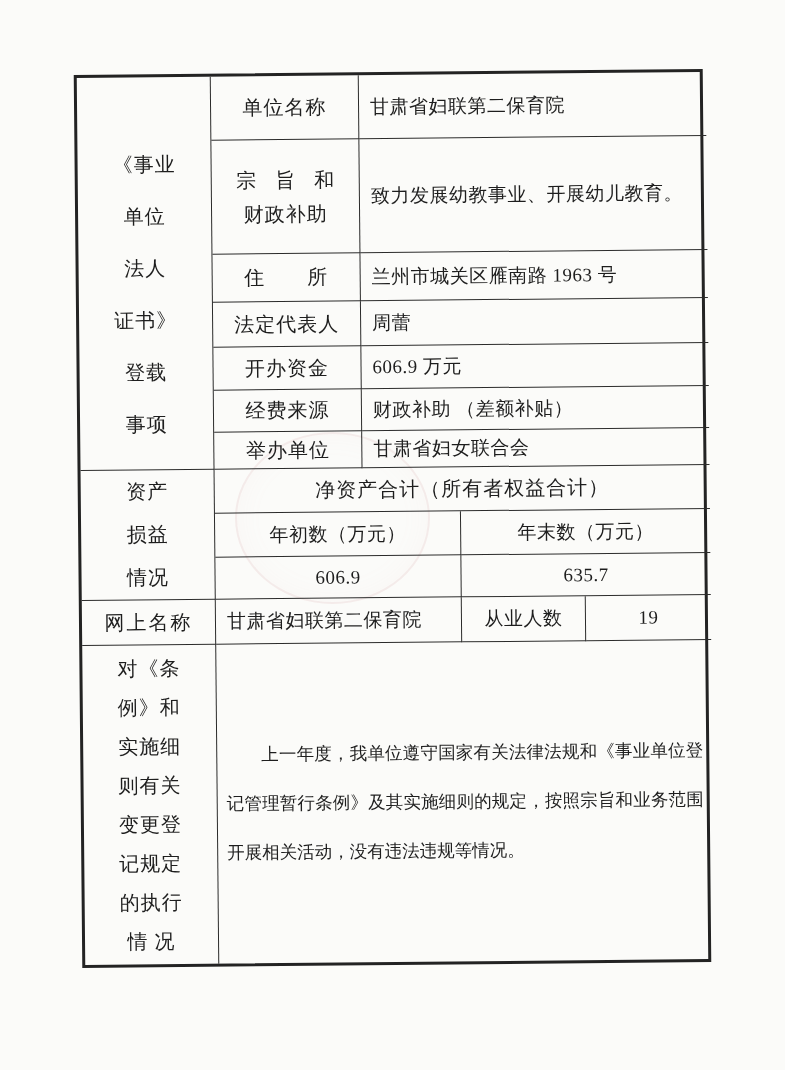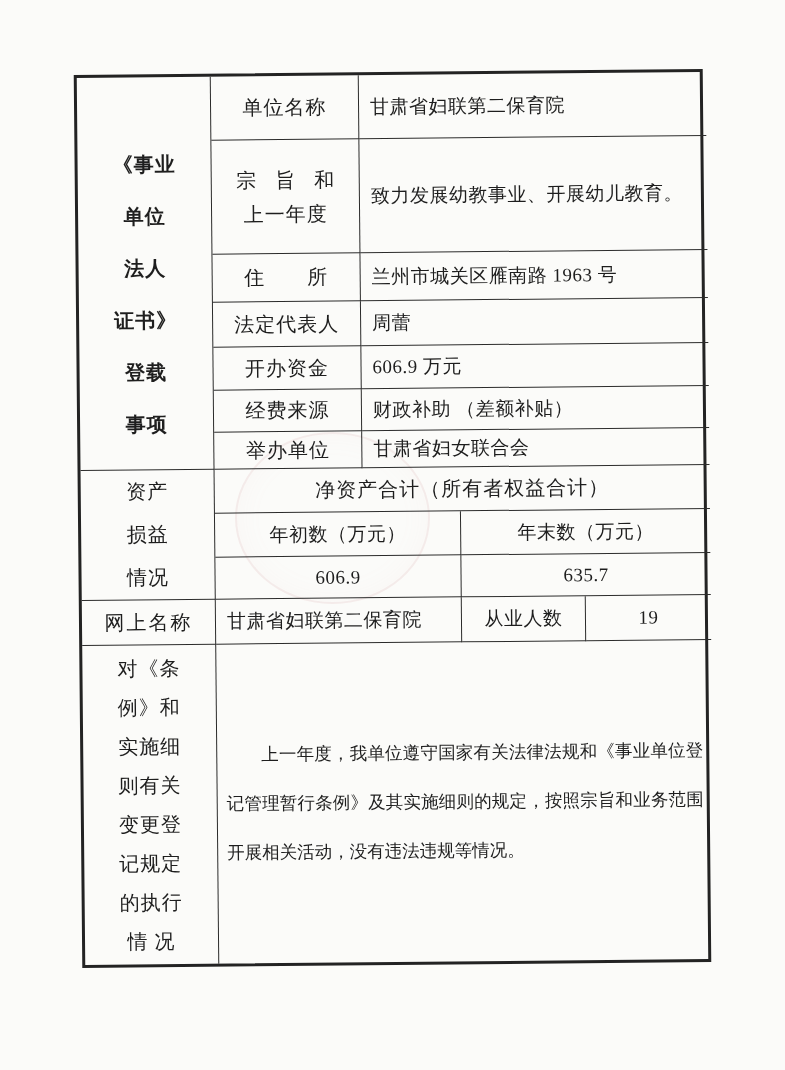--- a/index.html
+++ b/index.html
@@ -75,21 +75,21 @@
   }
   .vtitle{
     flex-direction:column;
     justify-content:center;
     text-align:center;
     font-size:20px;
     font-weight:500;
   }
   .vtitle span{display:block;}
   .cert-title{padding-top:42px;}
-  .cert-title span{line-height:52px;letter-spacing:1px;font-weight:bold;}
+  .cert-title span{line-height:52px;letter-spacing:1px;}
   .assets-title span{line-height:43px;letter-spacing:1px;}
   .compliance-title span{line-height:39px;letter-spacing:1px;}
   .two-line{flex-direction:column;justify-content:center;}
   .two-line span{display:block;line-height:34px;}
   .sp-wide{letter-spacing:7px;margin-right:-7px;}
   .net-hdr{font-size:20px;letter-spacing:1px;}
   .num{font-size:19px;letter-spacing:0.5px;}
   .statement-cell{
     align-items:center;
     padding:0 9px;
@@ -120,21 +120,21 @@
       <span>证书》</span>
       <span>登载</span>
       <span>事项</span>
     </div>
 
     <div class="cell lab" style="grid-column:2;grid-row:1;">单位名称</div>
     <div class="cell val er" style="grid-column:3 / span 3;grid-row:1;">甘肃省妇联第二保育院</div>
 
     <div class="cell lab two-line" style="grid-column:2;grid-row:2;">
       <span class="sp-wide">宗 旨 和</span>
-      <span>上一年度</span>
+      <span>财政补助</span>
     </div>
     <div class="cell val er" style="grid-column:3 / span 3;grid-row:2;">致力发展幼教事业、开展幼儿教育。</div>
 
     <div class="cell lab" style="grid-column:2;grid-row:3;">住　　所</div>
     <div class="cell val er" style="grid-column:3 / span 3;grid-row:3;">兰州市城关区雁南路 1963 号</div>
 
     <div class="cell lab" style="grid-column:2;grid-row:4;">法定代表人</div>
     <div class="cell val er" style="grid-column:3 / span 3;grid-row:4;">周蕾</div>
 
     <div class="cell lab" style="grid-column:2;grid-row:5;">开办资金</div>

